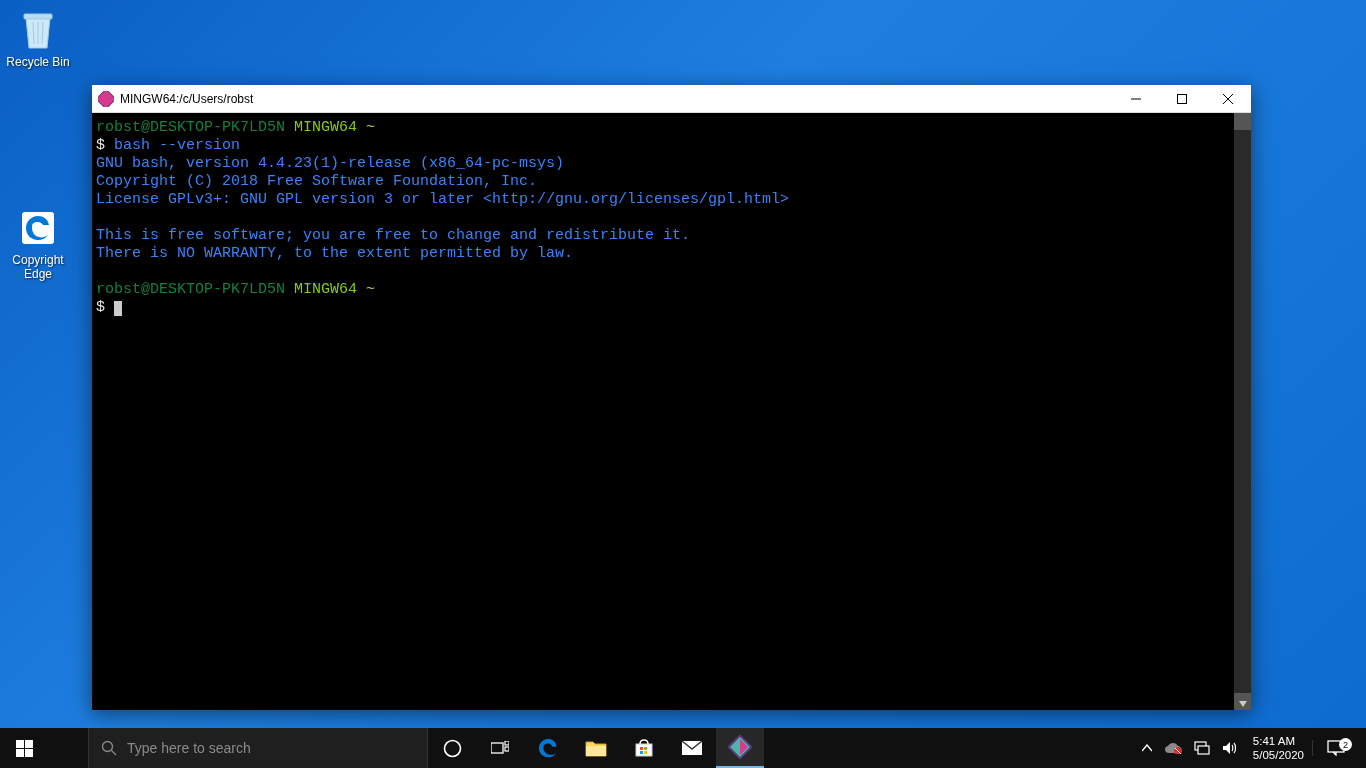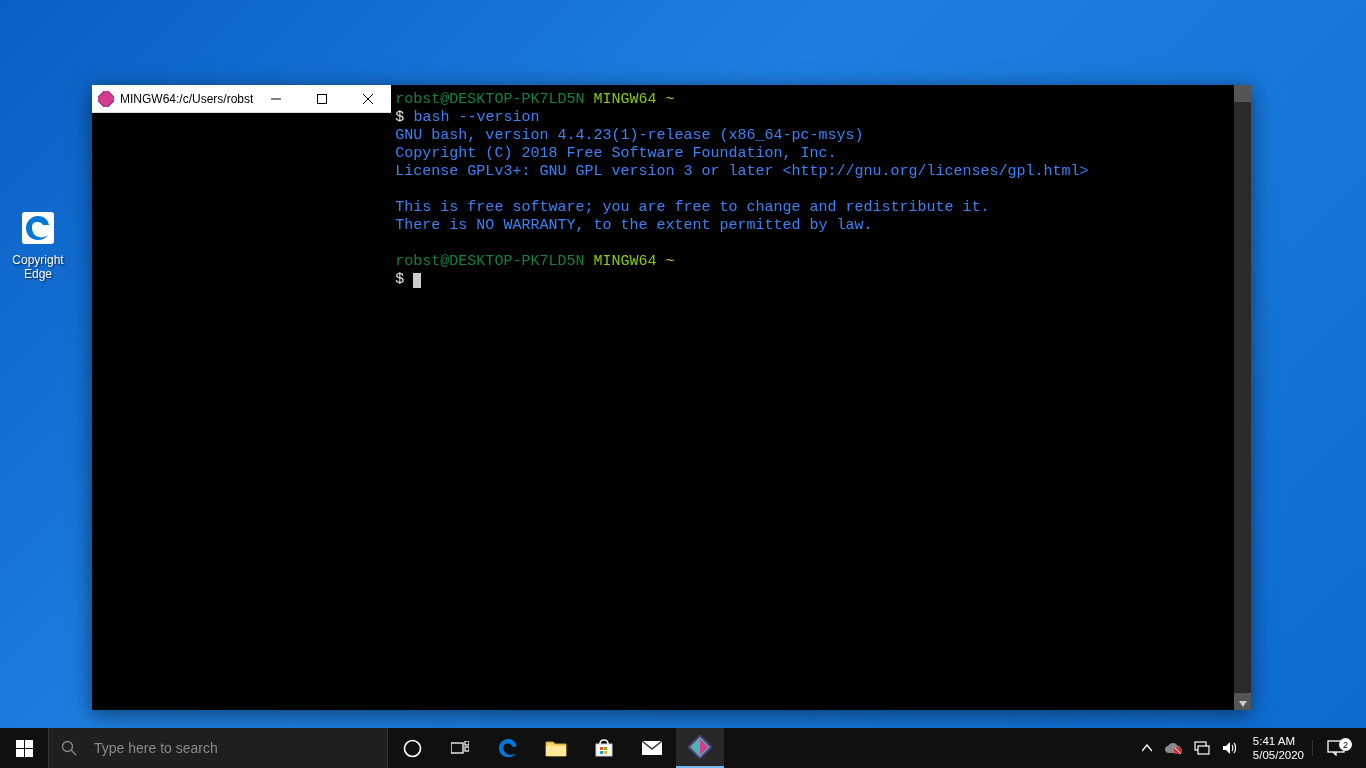--- a/index.html
+++ b/index.html
@@ -6,21 +6,21 @@
   html, body { width: 1366px; height: 768px; overflow: hidden; font-family: "Segoe UI", Tahoma, sans-serif; }
   body { background: linear-gradient(135deg, #0a5fc4 0%, #1e7fe0 40%, #0d6bd0 100%); position: relative; }
 
   
   .desktop { position: absolute; top: 0; left: 0; width: 100%; height: 728px; }
   .desktop-icon { position: absolute; width: 76px; text-align: center; color: #fff; font-size: 12px; cursor: pointer; }
   .desktop-icon .icon-box { width: 48px; height: 48px; margin: 0 auto 2px; display:flex; align-items:center; justify-content:center; }
   .desktop-icon .label { text-shadow: 1px 1px 2px rgba(0,0,0,.7); line-height: 1.15; }
 
   
-  .window { position: absolute; left: 92px; top: 85px; width: 1159px; height: 625px; background: #000; box-shadow: 0 4px 20px rgba(0,0,0,.5); display:flex; flex-direction:row; }
+  .window { position: absolute; left: 92px; top: 85px; width: 1159px; height: 625px; background: #000; box-shadow: 0 4px 20px rgba(0,0,0,.5); display:flex; flex-direction:column; }
   .titlebar { height: 28px; background: #fff; display:flex; align-items:center; padding-left:6px; border-bottom:1px solid #ddd; }
   .titlebar .app-icon { width:16px; height:16px; margin-right:6px; display:flex; align-items:center; justify-content:center; }
   .titlebar .title { font-size:12px; color:#000; flex:1; }
   .win-controls { display:flex; height:100%; }
   .win-btn { width:46px; height:28px; display:flex; align-items:center; justify-content:center; cursor:pointer; }
   .win-btn svg { stroke:#000; stroke-width:1; fill:none; }
 
   .terminal-body { flex:1; position:relative; background:#000; }
   .terminal-scroll { position:absolute; right:0; top:0; bottom:0; width:17px; background:#2a2a2a; }
   .terminal-scroll .thumb-top { position:absolute; top:0; width:17px; height:17px; background:#555; }
@@ -32,37 +32,47 @@
   .t-green { color:#15803d; }
   .t-purple { color:#84cc16; }
   .t-yellow { color:#d6c85a; }
   .t-white { color:#e6e6e6; }
   .t-gray { color:#3b82f6; }
   .cursor { display:inline-block; width:8px; height:15px; background:#ccc; vertical-align:text-bottom; }
 
   
   .taskbar { position:absolute; left:0; right:0; bottom:0; height:40px; background:#101010; display:flex; align-items:stretch; color:#fff; }
   .tb-start { width:48px; display:flex; align-items:center; justify-content:center; cursor:pointer; }
-  .tb-search { width:340px; background:#1f1f1f; display:flex; align-items:center; padding:0 12px; gap:17px; cursor:text; border-left:1px solid #333; border-right:1px solid #333;}
+  .tb-search { width:340px; background:#1f1f1f; display:flex; align-items:center; padding:0 12px; gap:10px; cursor:text; border-left:1px solid #333; border-right:1px solid #333;margin-left:40px;}
   .tb-search .search-ph { color:#8a8a8a; font-size:14px; }
   .tb-icons { display:flex; }
   .tb-btn { width:48px; display:flex; align-items:center; justify-content:center; cursor:pointer; }
   .tb-btn.active { border-bottom: 2px solid #76b9ed; background:#272727; }
   .tb-spacer { flex:1; }
   .tray { display:flex; align-items:center; padding:0 2px; }
   .tray-btn { padding:0 6px; height:40px; display:flex; align-items:center; justify-content:center; cursor:pointer; font-size:12px; }
   .tray-clock { text-align:left; font-size:11.5px; line-height:1.25; padding:0 8px; cursor:pointer; }
   .notif { width:46px; display:flex; align-items:center; justify-content:center; cursor:pointer; border-left:1px solid #333; position:relative; }
   .notif-badge { position:absolute; bottom:5px; right:6px; background:#fff; color:#000; font-size:9px; width:13px; height:13px; border-radius:50%; display:flex; align-items:center; justify-content:center; }
   .show-desktop { width:6px; border-left:1px solid #444; cursor:pointer; }
 </style>
 </head>
 <body>
 
 <div class="desktop">
+  <div class="desktop-icon" style="top:6px;left:0;">
+    <div class="icon-box">
+      <svg width="40" height="44" viewBox="0 0 40 44">
+          <path d="M8 10 L32 10 L29 40 L11 40 Z" fill="#cde8f7" stroke="#9fcbe2"></path>
+          <rect x="6" y="6" width="28" height="5" rx="1" fill="#b9dcf0" stroke="#9fcbe2"></rect>
+          <path d="M15 14 L16 36 M20 14 L20 36 M25 14 L24 36" stroke="#9fcbe2" stroke-width="1"></path>
+        </svg>
+    </div>
+    <div class="label">Recycle Bin</div>
+  </div>
   <div class="desktop-icon" style="top:204px;left:0;">
     <div class="icon-box">
       <svg width="40" height="40" viewBox="0 0 40 40">
           <rect x="4" y="4" width="32" height="32" rx="3" fill="#fff"></rect>
           <path d="M20 8 C28 8 32 14 32 19 L14 19 C14 14 18 14 20 14 C22 14 24 15 25 17 L31 17 C30 11 25 8 20 8 C13 8 8 14 8 20 C8 27 13 32 20 32 C24 32 28 30 30 27 C27 29 24 30 21 29 C16 28 14 24 14 19 L32 19 C32 14 28 8 20 8 Z" fill="#0078d7"></path>
         </svg>
     </div>
     <div class="label">Copyright Edge</div>
   </div>
 </div>

